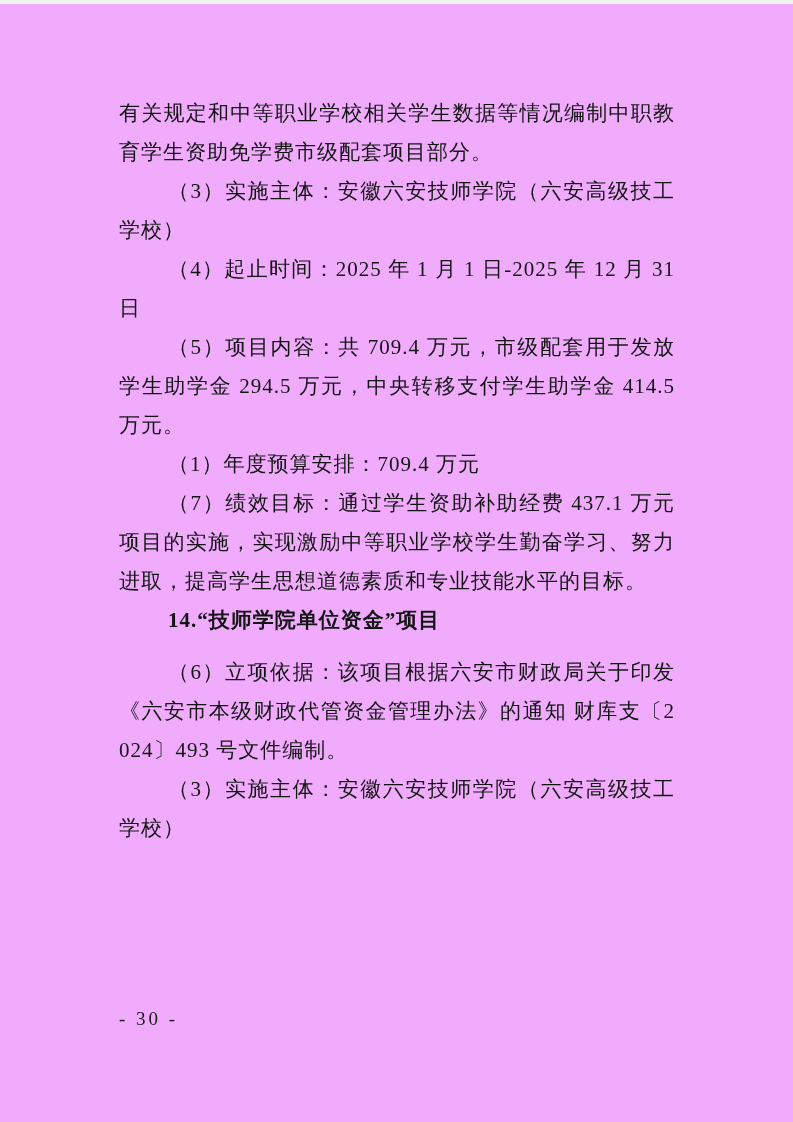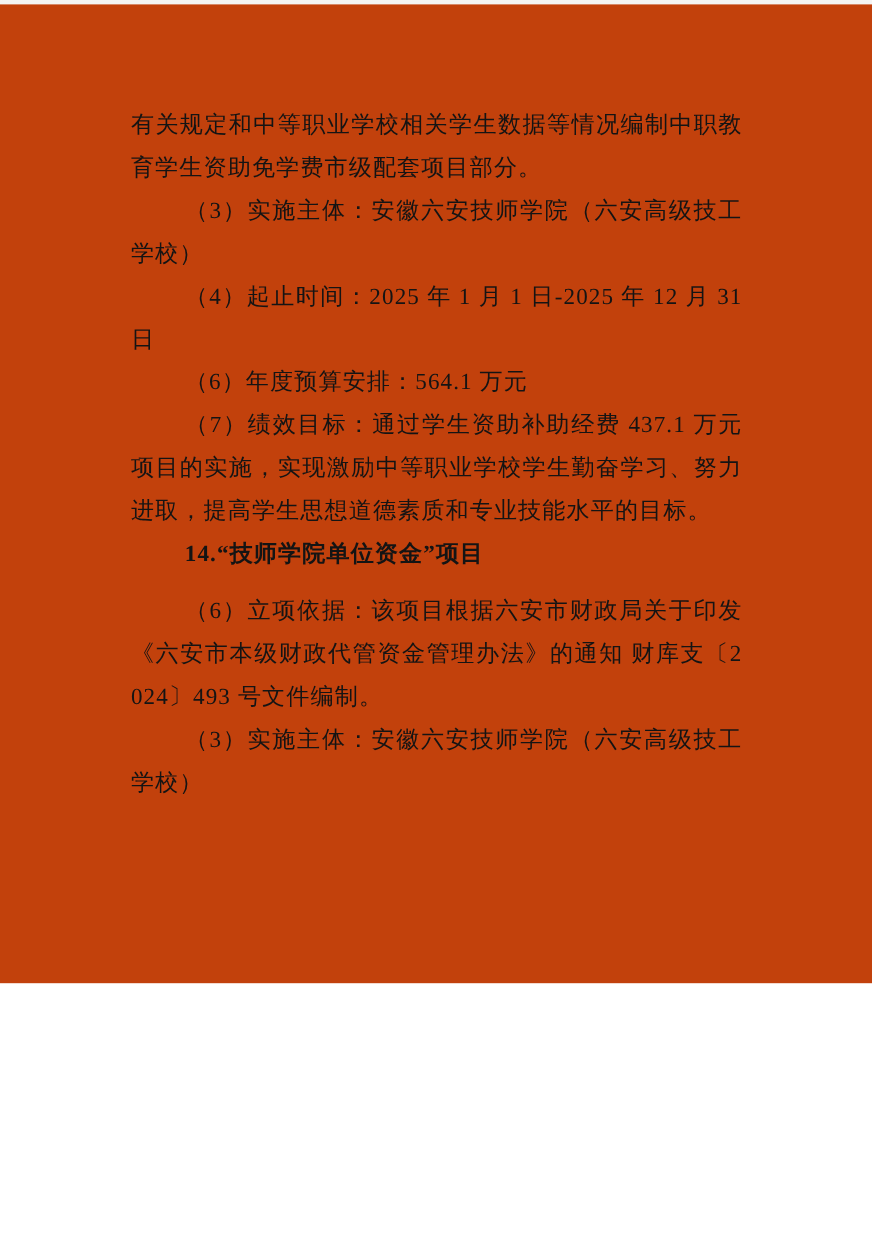--- a/index.html
+++ b/index.html
@@ -3,22 +3,22 @@
 <meta charset="utf-8">
 <style>
   html, body {
     margin: 0;
     padding: 0;
     background: #ffffff;
   }
   .page {
     position: relative;
     width: 793px;
-    height: 894px;
-    background: #c2410c;
+    height: 1122px;
+    background: #f0abfc;
     overflow: hidden;
     font-family: "Liberation Serif", "DejaVu Serif", serif;
     color: #141414;
   }
   .top-edge {
     position: absolute;
     top: 0; left: 0;
     width: 100%;
     height: 4px;
     background: #f4f4f4;
@@ -57,21 +57,22 @@
 </head>
 <body>
 
 <div class="page">
   <div class="top-edge"></div>
 
   <div class="content">
     <p>有关规定和中等职业学校相关学生数据等情况编制中职教育学生资助免学费市级配套项目部分。</p>
     <p class="indent">（3）实施主体：安徽六安技师学院（六安高级技工学校）</p>
     <p class="indent">（4）起止时间：2025 年 1 月 1 日-2025 年 12 月 31 日</p>
-    <p class="indent">（6）年度预算安排：564.1 万元</p>
+    <p class="indent">（5）项目内容：共 709.4 万元，市级配套用于发放学生助学金 294.5 万元，中央转移支付学生助学金 414.5 万元。</p>
+    <p class="indent">（1）年度预算安排：709.4 万元</p>
     <p class="indent">（7）绩效目标：通过学生资助补助经费 437.1 万元项目的实施，实现激励中等职业学校学生勤奋学习、努力进取，提高学生思想道德素质和专业技能水平的目标。</p>
     <p class="indent heading">14.“技师学院单位资金”项目</p>
     <p class="indent loose">（6）立项依据：该项目根据六安市财政局关于印发《六安市本级财政代管资金管理办法》的通知 财库支〔2024〕493 号文件编制。</p>
     <p class="indent">（3）实施主体：安徽六安技师学院（六安高级技工学校）</p>
   </div>
 
   <div class="page-number">- 30 -</div>
 </div>
 
 </body></html>

